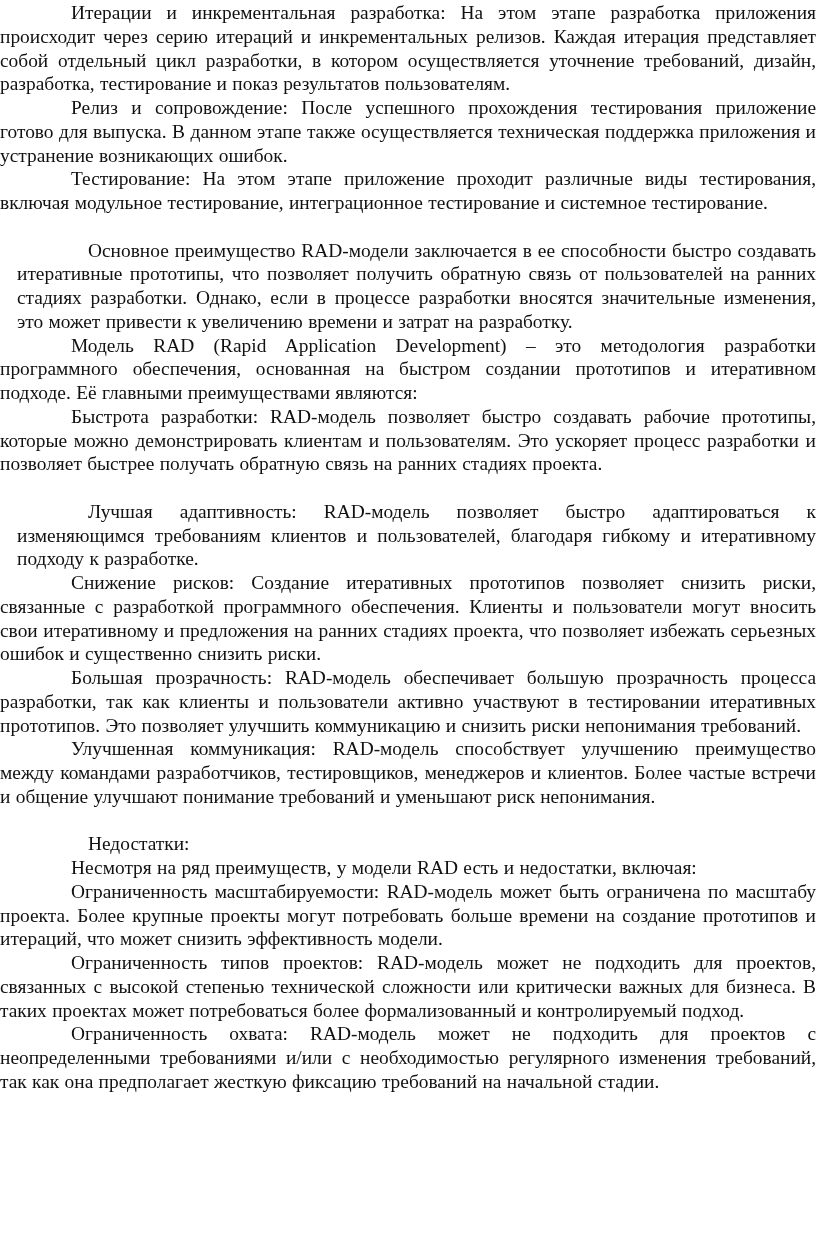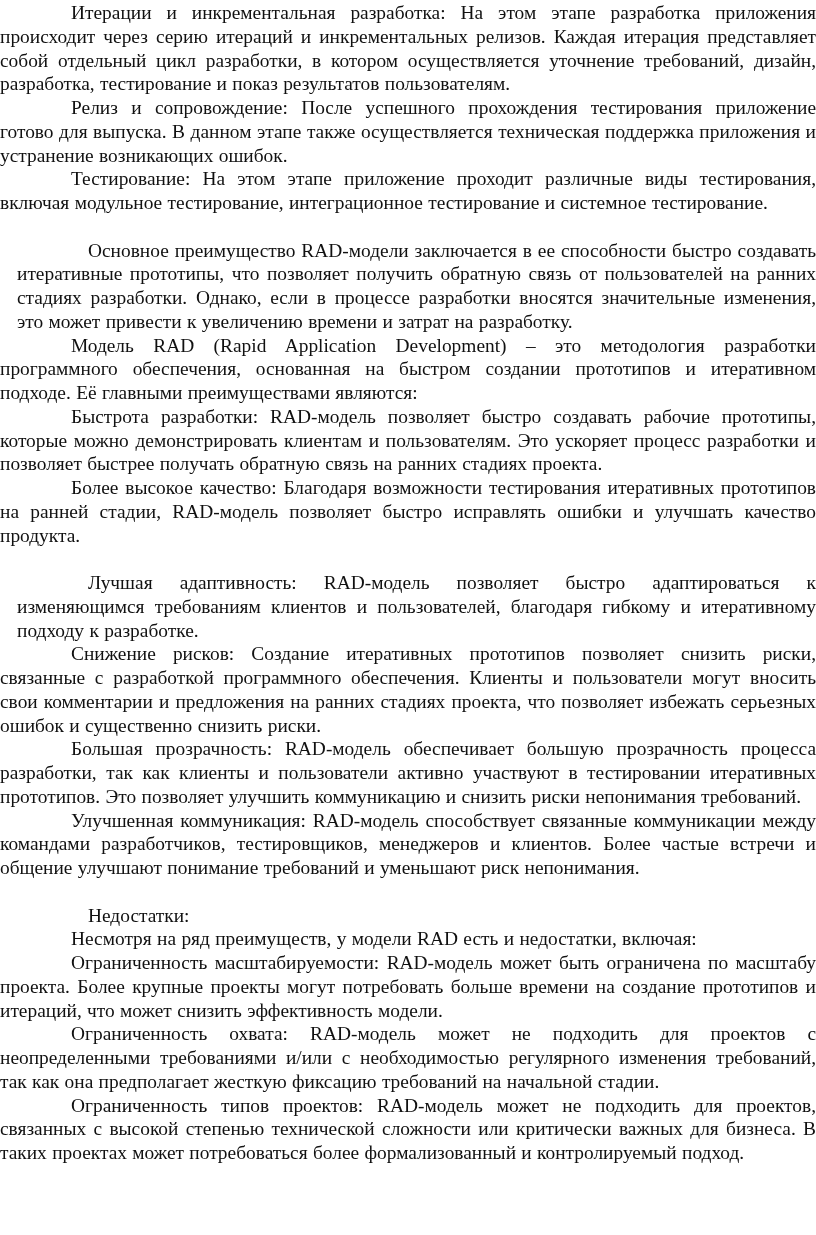--- a/index.html
+++ b/index.html
@@ -35,23 +35,22 @@
 </head>
 <body>
 
 <div class="page">
   <p>Итерации и инкрементальная разработка: На этом этапе разработка приложения происходит через серию итераций и инкрементальных релизов. Каждая итерация представляет собой отдельный цикл разработки, в котором осуществляется уточнение требований, дизайн, разработка, тестирование и показ результатов пользователям.</p>
   <p>Релиз и сопровождение: После успешного прохождения тестирования приложение готово для выпуска. В данном этапе также осуществляется техническая поддержка приложения и устранение возникающих ошибок.</p>
   <p>Тестирование: На этом этапе приложение проходит различные виды тестирования, включая модульное тестирование, интеграционное тестирование и системное тестирование.</p>
   <p class="spaced">Основное преимущество RAD-модели заключается в ее способности быстро создавать итеративные прототипы, что позволяет получить обратную связь от пользователей на ранних стадиях разработки. Однако, если в процессе разработки вносятся значительные изменения, это может привести к увеличению времени и затрат на разработку.</p>
   <p>Модель RAD (Rapid Application Development) – это методология разработки программного обеспечения, основанная на быстром создании прототипов и итеративном подходе. Её главными преимуществами являются:</p>
   <p>Быстрота разработки: RAD-модель позволяет быстро создавать рабочие прототипы, которые можно демонстрировать клиентам и пользователям. Это ускоряет процесс разработки и позволяет быстрее получать обратную связь на ранних стадиях проекта.</p>
-  <p>Более высокое качество: Благодаря возможности тестирования итеративных прототипов на ранней стадии, RAD-модель позволяет быстро исправлять ошибки и улучшать качество продукта.</p>
   <p class="spaced">Лучшая адаптивность: RAD-модель позволяет быстро адаптироваться к изменяющимся требованиям клиентов и пользователей, благодаря гибкому и итеративному подходу к разработке.</p>
-  <p>Снижение рисков: Создание итеративных прототипов позволяет снизить риски, связанные с разработкой программного обеспечения. Клиенты и пользователи могут вносить свои комментарии и предложения на ранних стадиях проекта, что позволяет избежать серьезных ошибок и существенно снизить риски.</p>
+  <p>Снижение рисков: Создание итеративных прототипов позволяет снизить риски, связанные с разработкой программного обеспечения. Клиенты и пользователи могут вносить свои итеративному и предложения на ранних стадиях проекта, что позволяет избежать серьезных ошибок и существенно снизить риски.</p>
   <p>Большая прозрачность: RAD-модель обеспечивает большую прозрачность процесса разработки, так как клиенты и пользователи активно участвуют в тестировании итеративных прототипов. Это позволяет улучшить коммуникацию и снизить риски непонимания требований.</p>
-  <p>Улучшенная коммуникация: RAD-модель способствует связанные коммуникации между командами разработчиков, тестировщиков, менеджеров и клиентов. Более частые встречи и общение улучшают понимание требований и уменьшают риск непонимания.</p>
+  <p>Улучшенная коммуникация: RAD-модель способствует улучшению преимущество между командами разработчиков, тестировщиков, менеджеров и клиентов. Более частые встречи и общение улучшают понимание требований и уменьшают риск непонимания.</p>
   <p class="spaced">Недостатки:</p>
   <p>Несмотря на ряд преимуществ, у модели RAD есть и недостатки, включая:</p>
   <p>Ограниченность масштабируемости: RAD-модель может быть ограничена по масштабу проекта. Более крупные проекты могут потребовать больше времени на создание прототипов и итераций, что может снизить эффективность модели.</p>
+  <p>Ограниченность типов проектов: RAD-модель может не подходить для проектов, связанных с высокой степенью технической сложности или критически важных для бизнеса. В таких проектах может потребоваться более формализованный и контролируемый подход.</p>
   <p>Ограниченность охвата: RAD-модель может не подходить для проектов с неопределенными требованиями и/или с необходимостью регулярного изменения требований, так как она предполагает жесткую фиксацию требований на начальной стадии.</p>
-  <p>Ограниченность типов проектов: RAD-модель может не подходить для проектов, связанных с высокой степенью технической сложности или критически важных для бизнеса. В таких проектах может потребоваться более формализованный и контролируемый подход.</p>
 </div>
 
 </body></html>

